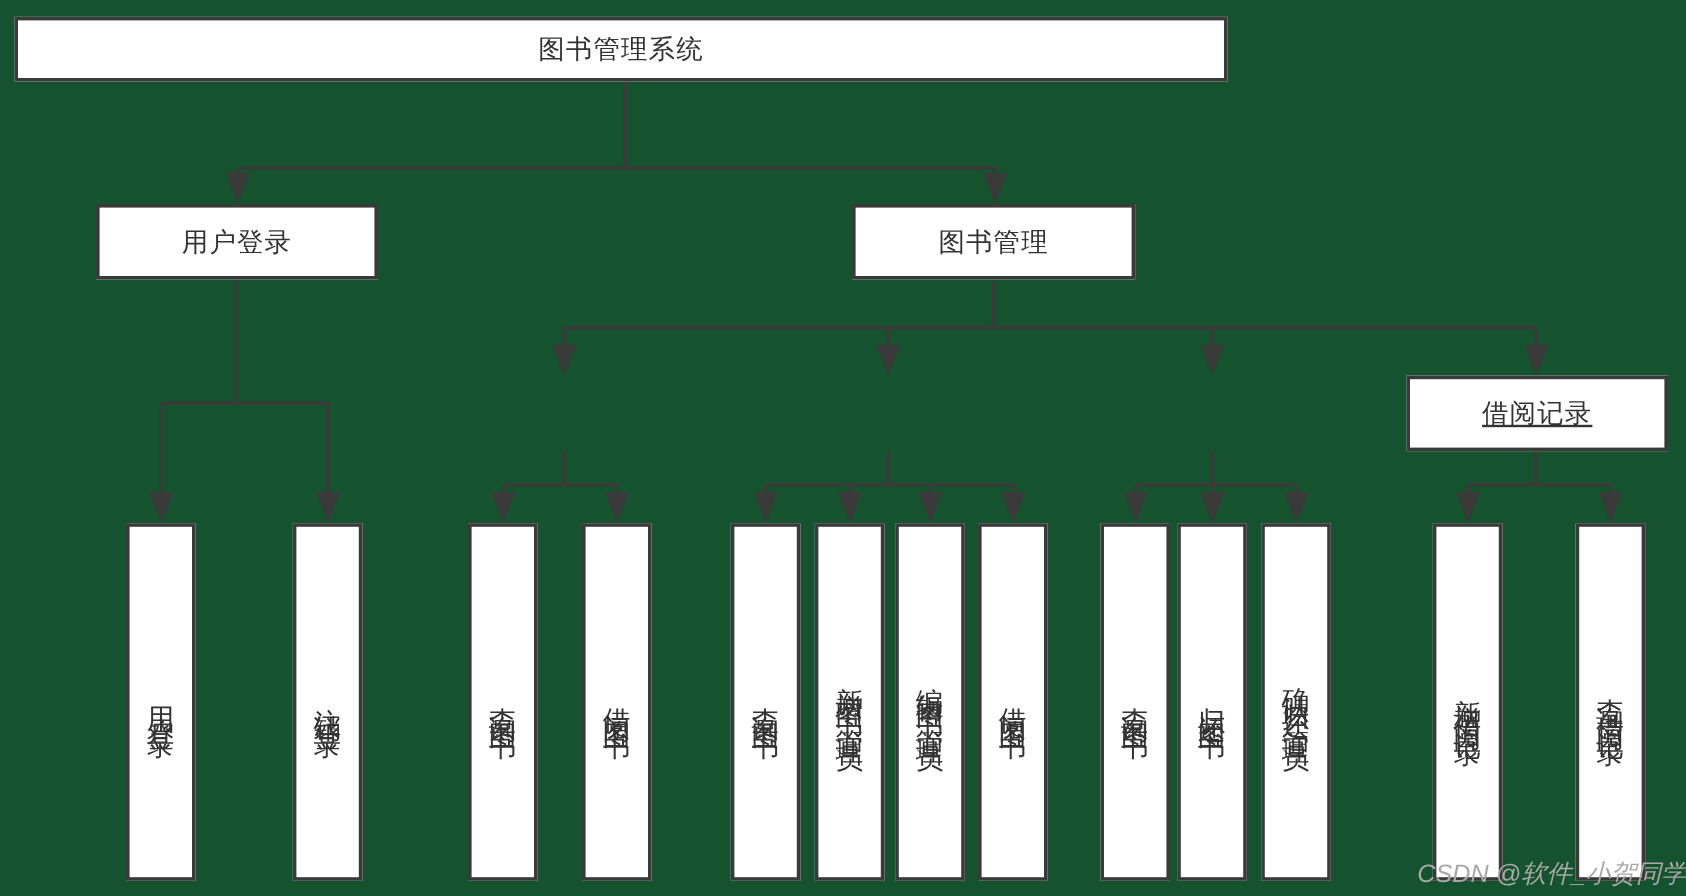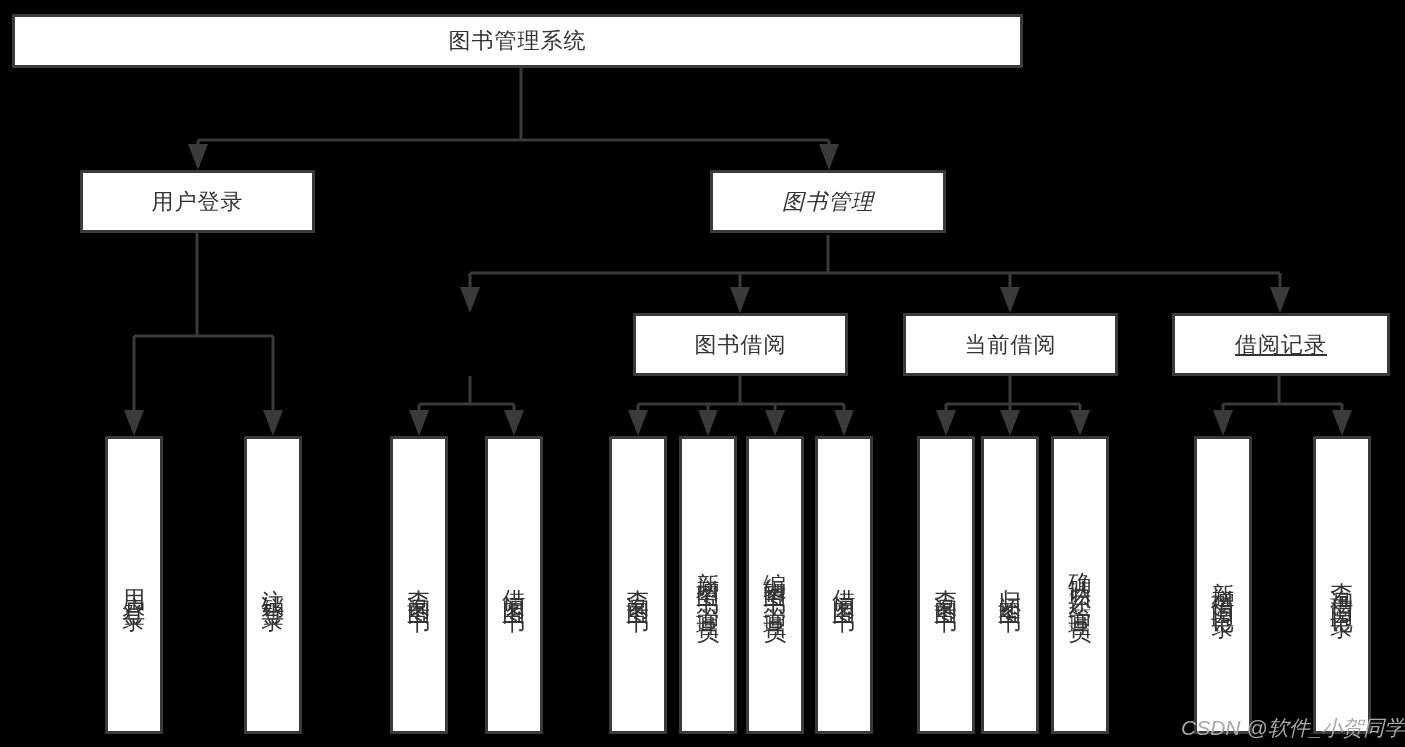--- a/index.html
+++ b/index.html
@@ -5,21 +5,21 @@
   html, body {
     margin: 0;
     padding: 0;
     background: #ffffff;
     font-family: "Liberation Sans", "DejaVu Sans", sans-serif;
   }
   .canvas {
     position: relative;
     width: 1405px;
     height: 747px;
-    background: #000000;
+    background: #14532d;
     overflow: hidden;
   }
   .connectors {
     position: absolute;
     left: 0;
     top: 0;
     z-index: 0;
   }
   .box {
     position: absolute;
@@ -103,30 +103,24 @@
     </g>
   </svg>
 
   <div class="box h-box" style="left:12px; top:14px; width:1011px; height:54px;">
     <span>图书管理系统</span>
   </div>
 
   <div class="box h-box" style="left:80px; top:170px; width:235px; height:63px;">
     <span>用户登录</span>
   </div>
-  <div class="box h-box" style="left:710px; top:170px; width:236px; height:63px;font-style:italic;">
+  <div class="box h-box" style="left:710px; top:170px; width:236px; height:63px;">
     <span>图书管理</span>
   </div>
 
-  <div class="box h-box" style="left:633px; top:313px; width:215px; height:63px;">
-    <span>图书借阅</span>
-  </div>
-  <div class="box h-box" style="left:903px; top:313px; width:215px; height:63px;">
-    <span>当前借阅</span>
-  </div>
   <div class="box h-box" style="left:1172px; top:313px; width:218px; height:63px;text-decoration:underline;">
     <span>借阅记录</span>
   </div>
 
   <div class="box v-box" style="left:105px; top:436px; width:58px; height:298px;">
     <span>用户登录</span>
   </div>
   <div class="box v-box" style="left:244px; top:436px; width:58px; height:298px;">
     <span>注销登录</span>
   </div>

